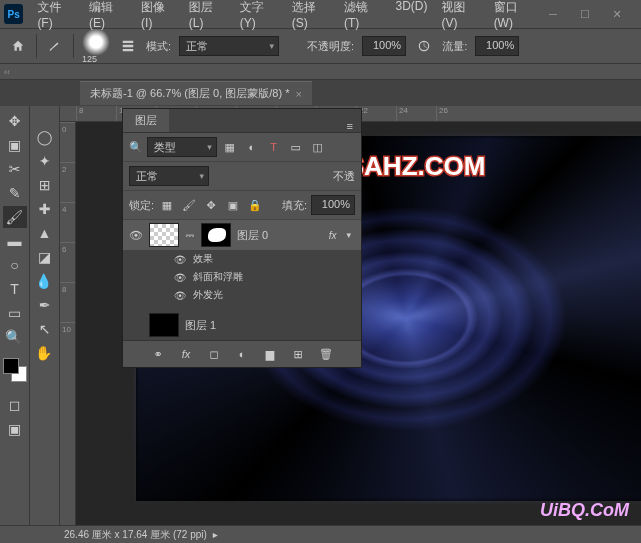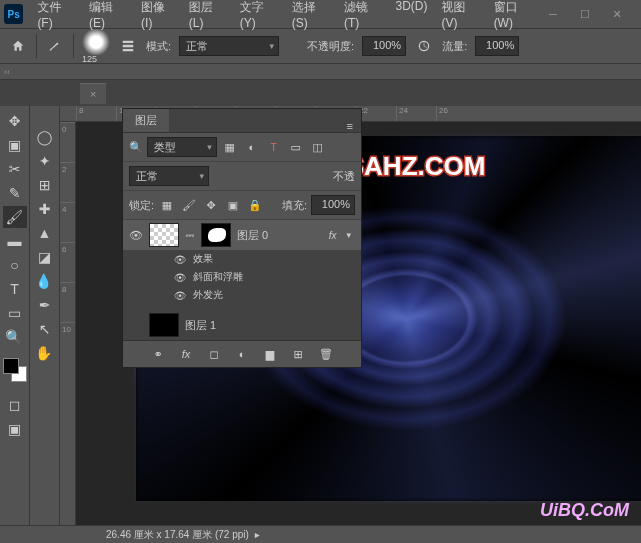--- a/index.html
+++ b/index.html
@@ -53,21 +53,21 @@
 .layer-item{display:flex;align-items:center;padding:3px 6px;gap:6px;font-size:11px}
 .layer-item.selected{background:#5a5a5a}
 .eye{width:14px;text-align:center;cursor:pointer}
 .thumb{width:30px;height:24px;background:#888;border:1px solid #222}
 .thumb.checker{background:repeating-conic-gradient(#ccc 0 25%, #fff 0 50%) 0 0/8px 8px}
 .thumb.mask{background:#000;position:relative}
 .thumb.mask::after{content:"";position:absolute;left:6px;top:4px;width:18px;height:14px;background:#fff;border-radius:50% 30% 50% 30%}
 .fx-badge{margin-left:auto;font-size:10px;font-style:italic;color:#ccc;padding-right:4px}
 .sub-layer{padding-left:50px;display:flex;align-items:center;gap:6px;font-size:10px;padding-top:2px;padding-bottom:2px}
 .panel-footer{display:flex;justify-content:center;gap:10px;padding:4px;border-top:1px solid #333;background:#535353}
-.status-bar{height:18px;background:#535353;border-top:1px solid #383838;display:flex;align-items:center;padding-left:106px;font-size:10px;color:#ccc}
+.status-bar{height:18px;background:#535353;border-top:1px solid #383838;display:flex;align-items:center;padding-left:64px;font-size:10px;color:#ccc}
 svg{width:14px;height:14px;fill:#ccc}
 </style>
 </head>
 <body>
 
 <div class="title-bar">
   <div class="ps-icon">Ps</div>
   <div class="menu">
     <div class="menu-item">文件(F)</div>
     <div class="menu-item">编辑(E)</div>
@@ -122,20 +122,21 @@
   <span>流量:</span>
   <div class="num-input">100%</div>
 </div>
 
 <div class="collapse-bar">
     <span>‹‹</span>
   </div>
 
 <div class="tab-bar">
   <div class="tab">
+    <span>未标题-1 @ 66.7% (图层 0, 图层蒙版/8) *</span>
     <span class="tab-close">×</span>
   </div>
 </div>
 
 <div class="main-area">
   <div class="left-tools">
     <div class="tool">✥</div>
     <div class="tool">▣</div>
     <div class="tool">✂</div>
     <div class="tool">✎</div>

